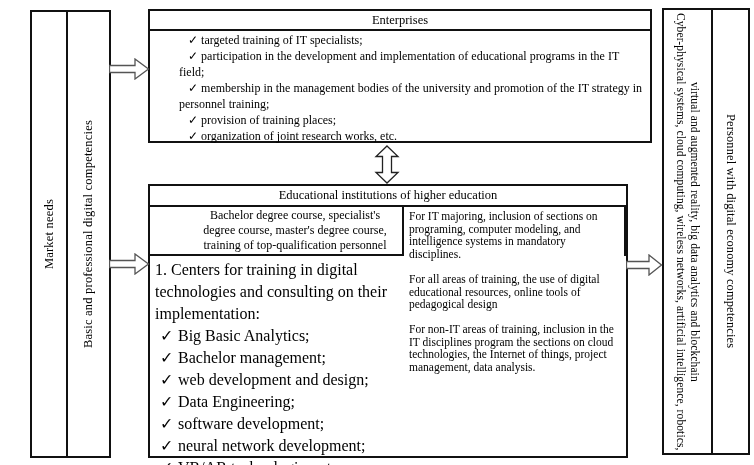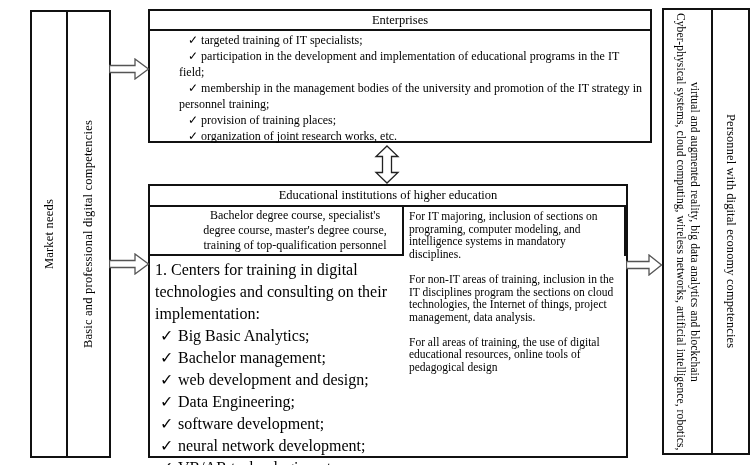--- a/index.html
+++ b/index.html
@@ -103,22 +103,22 @@
   <svg class="arrow-svg" style="left:374px; top:145px;" width="26" height="39">
     <polygon points="13,1 24,11.5 17.5,11.5 17.5,27.5 24,27.5 13,38 2,27.5 8.5,27.5 8.5,11.5 2,11.5" fill="#ffffff" stroke="#222222" stroke-width="1.3"></polygon>
   </svg>
 
   <div class="abs box edu">
     <div class="edu-title">Educational institutions of higher education</div>
     <div class="edu-grid">
       <div class="edu-h edu-cell-r">Bachelor degree course, specialist's degree course, master's degree course, training of top-qualification personnel</div>
       <div class="edu-c edu-c1 edu-cell-r">
         <p>For IT majoring, inclusion of sections on programing, computer modeling, and intelligence systems in mandatory disciplines.</p>
+        <p>For all areas of training, the use of digital educational resources, online tools of pedagogical design</p>
         <p>For non-IT areas of training, inclusion in the IT disciplines program the sections on cloud technologies, the Internet of things, project management, data analysis.</p>
-        <p>For all areas of training, the use of digital educational resources, online tools of pedagogical design</p>
       </div>
       <div class="edu-c edu-c2">
         <p class="intro">1. Centers for training in digital technologies and consulting on their implementation:</p>
         <div class="chk-row">
             <span class="chk-ico">✓</span>
             <span>Big Basic Analytics;</span>
           </div>
         <div class="chk-row">
             <span class="chk-ico">✓</span>
             <span>Bachelor management;</span>

